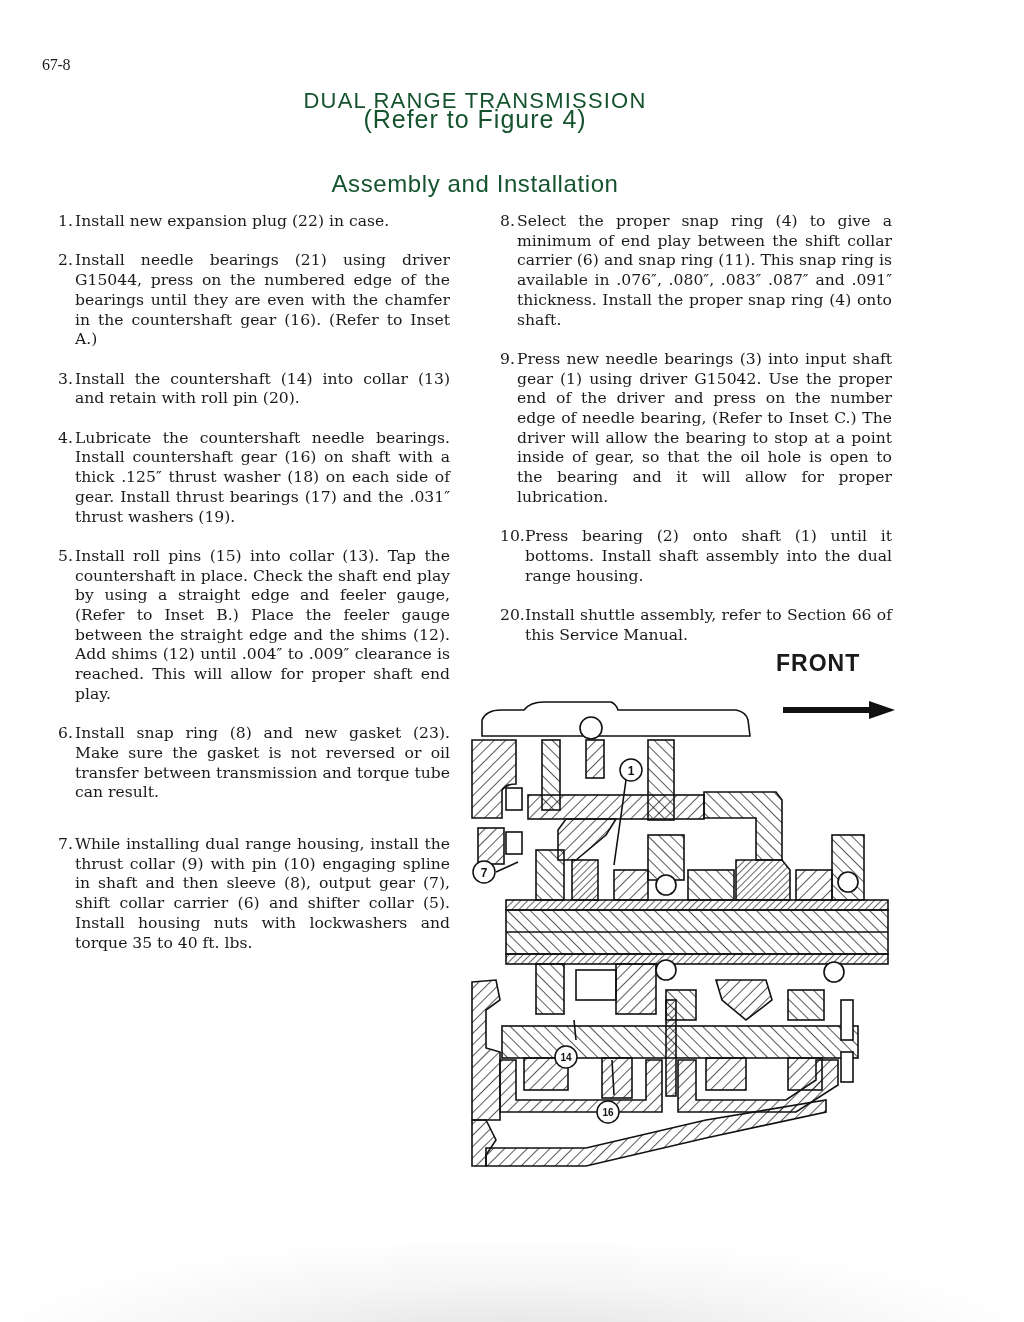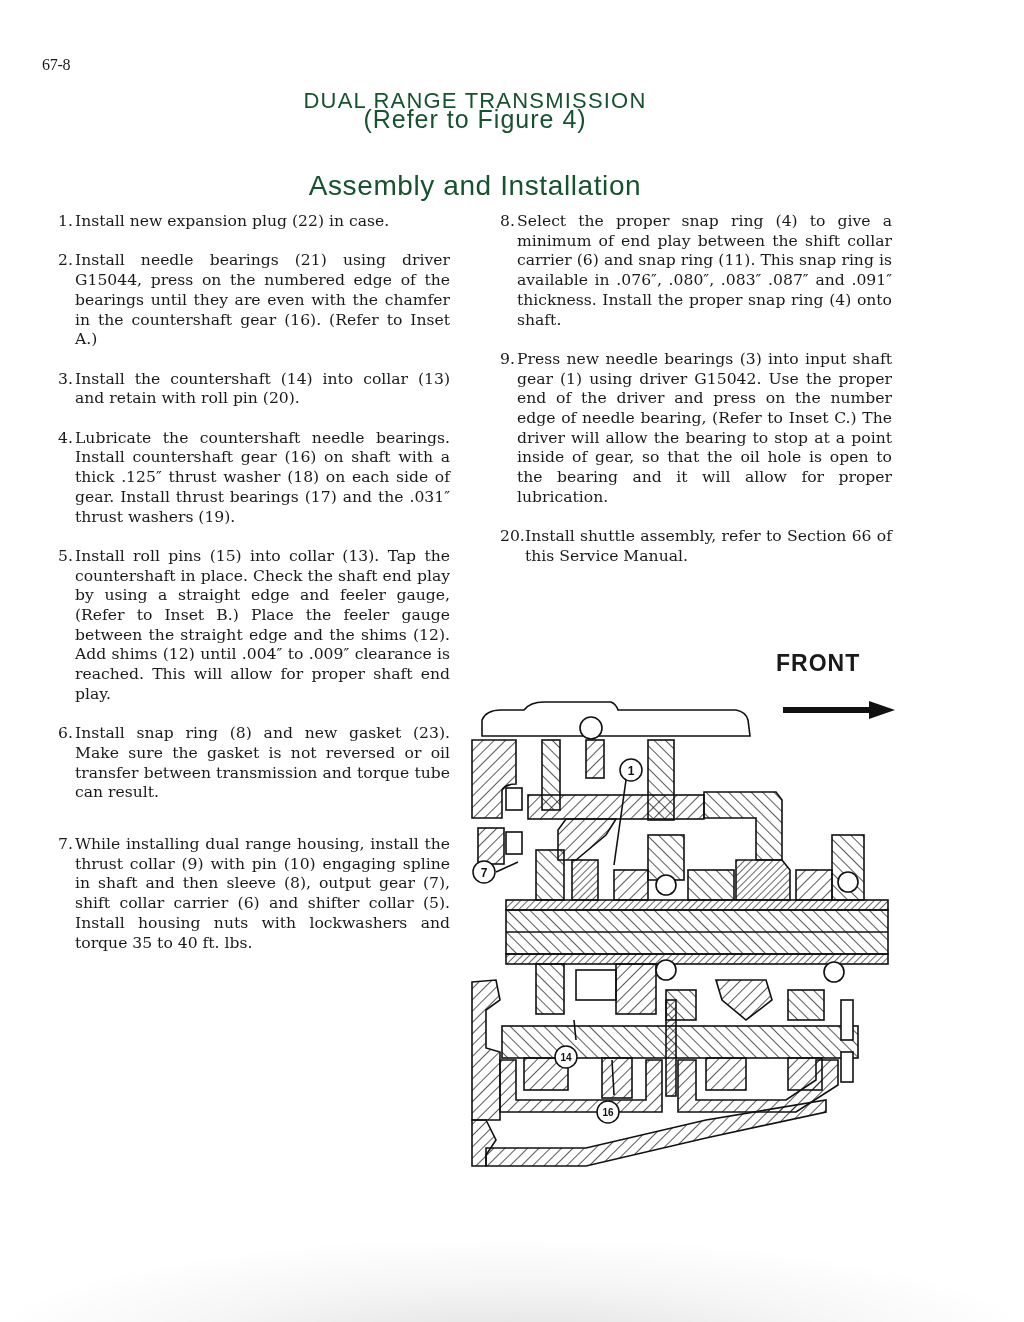--- a/index.html
+++ b/index.html
@@ -15,21 +15,21 @@
     .page-number {
       position: absolute; left: 42px; top: 56px;
       font-family: "Liberation Serif", serif; font-size: 16px; letter-spacing: -0.3px;
     }
     .heading {
       position: absolute; left: 0; width: 950px; text-align: center;
       font-family: "Liberation Sans", sans-serif; font-weight: normal; color: #14532d;
     }
     .title { top: 88px; font-size: 22px; letter-spacing: 1.2px; }
     .subtitle { top: 105px; font-size: 25px; letter-spacing: 1px; }
-    .section { top: 170px; font-size: 28px; letter-spacing: 0.6px; }
+    .section { top: 170px; font-size: 24px; letter-spacing: 0.6px; }
 
     .col { position: absolute; width: 392px; }
     .col-left { left: 58px; top: 212px; }
     .col-right { left: 500px; top: 212px; }
     .step {
       display: flex; font-size: 15.6px; line-height: 19.7px;
       text-align: justify; margin-bottom: 19.7px;
     }
     .step .num { flex: 0 0 auto; min-width: 17px; }
     .step .num.wide { min-width: 25px; }
@@ -85,20 +85,24 @@
 </div>
 
 <div class="col col-right">
   <div class="step">
     <span class="num">8.</span>
     <span class="txt">Select the proper snap ring (4) to give a minimum of end play between the shift collar carrier (6) and snap ring (11). This snap ring is available in .076″, .080″, .083″ .087″ and .091″ thickness. Install the proper snap ring (4) onto shaft.</span>
   </div>
   <div class="step">
     <span class="num">9.</span>
     <span class="txt">Press new needle bearings (3) into input shaft gear (1) using driver G15042. Use the proper end of the driver and press on the number edge of needle bearing, (Refer to Inset C.) The driver will allow the bearing to stop at a point inside of gear, so that the oil hole is open to the bearing and it will allow for proper lubrication.</span>
+  </div>
+  <div class="step">
+    <span class="num wide">10.</span>
+    <span class="txt">Press bearing (2) onto shaft (1) until it bottoms. Install shaft assembly into the dual range housing.</span>
   </div>
   <div class="step">
     <span class="num wide">20.</span>
     <span class="txt">Install shuttle assembly, refer to Section 66 of this Service Manual.</span>
   </div>
 </div>
 
 <div class="front-label">FRONT</div>
 <svg class="front-arrow" width="112" height="20" viewBox="0 0 112 20">
   <rect x="0" y="7" width="90" height="6" fill="#111"></rect>

